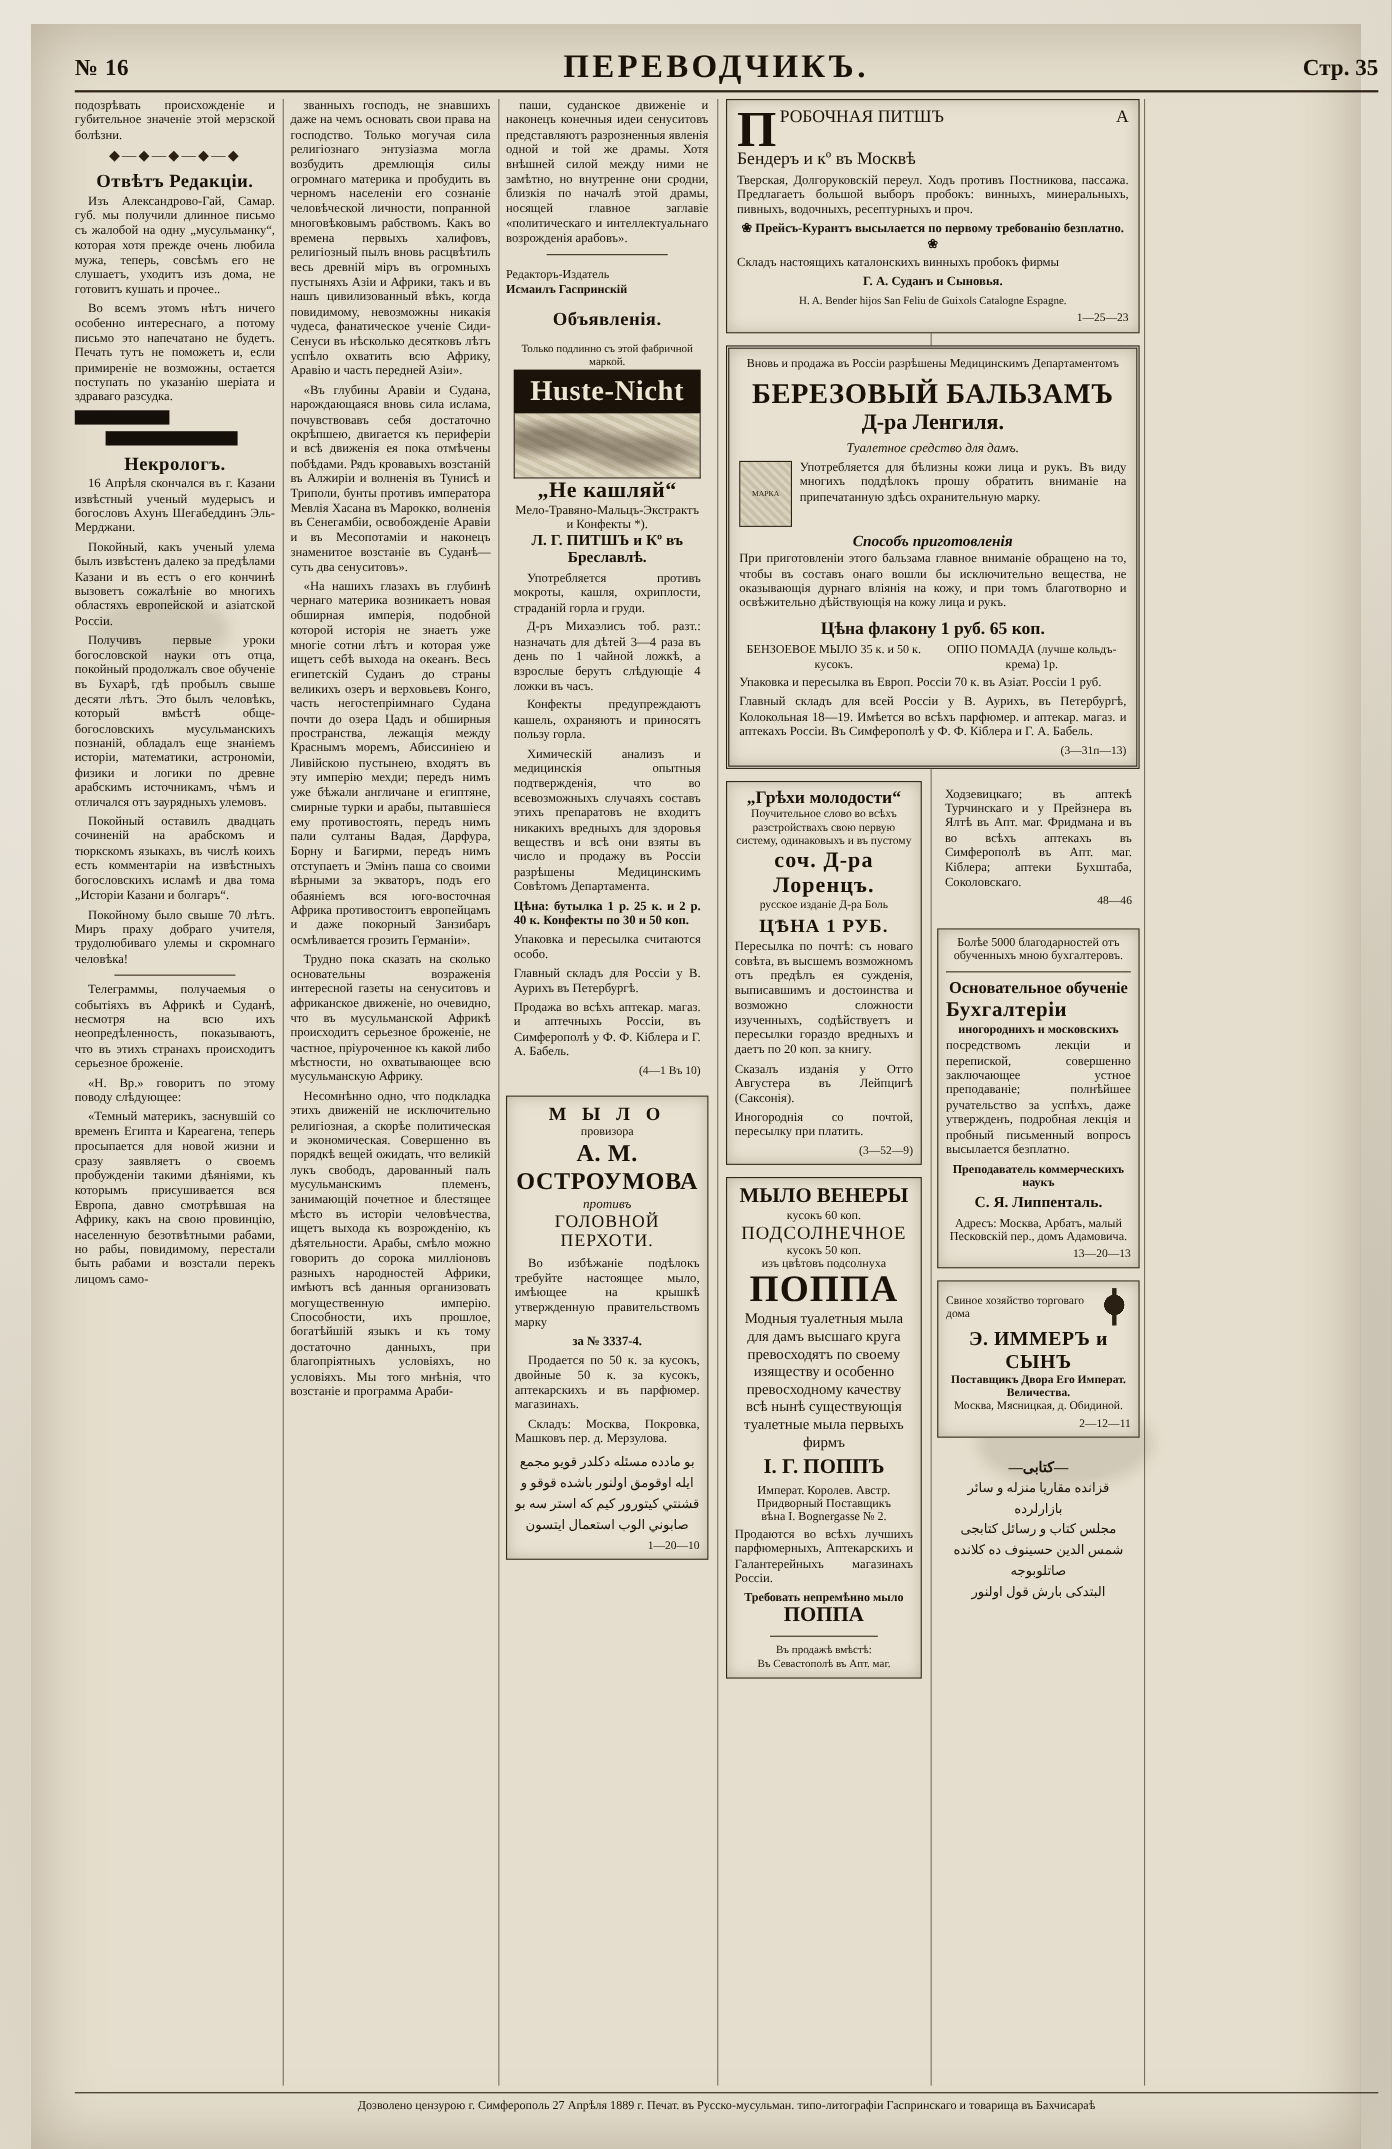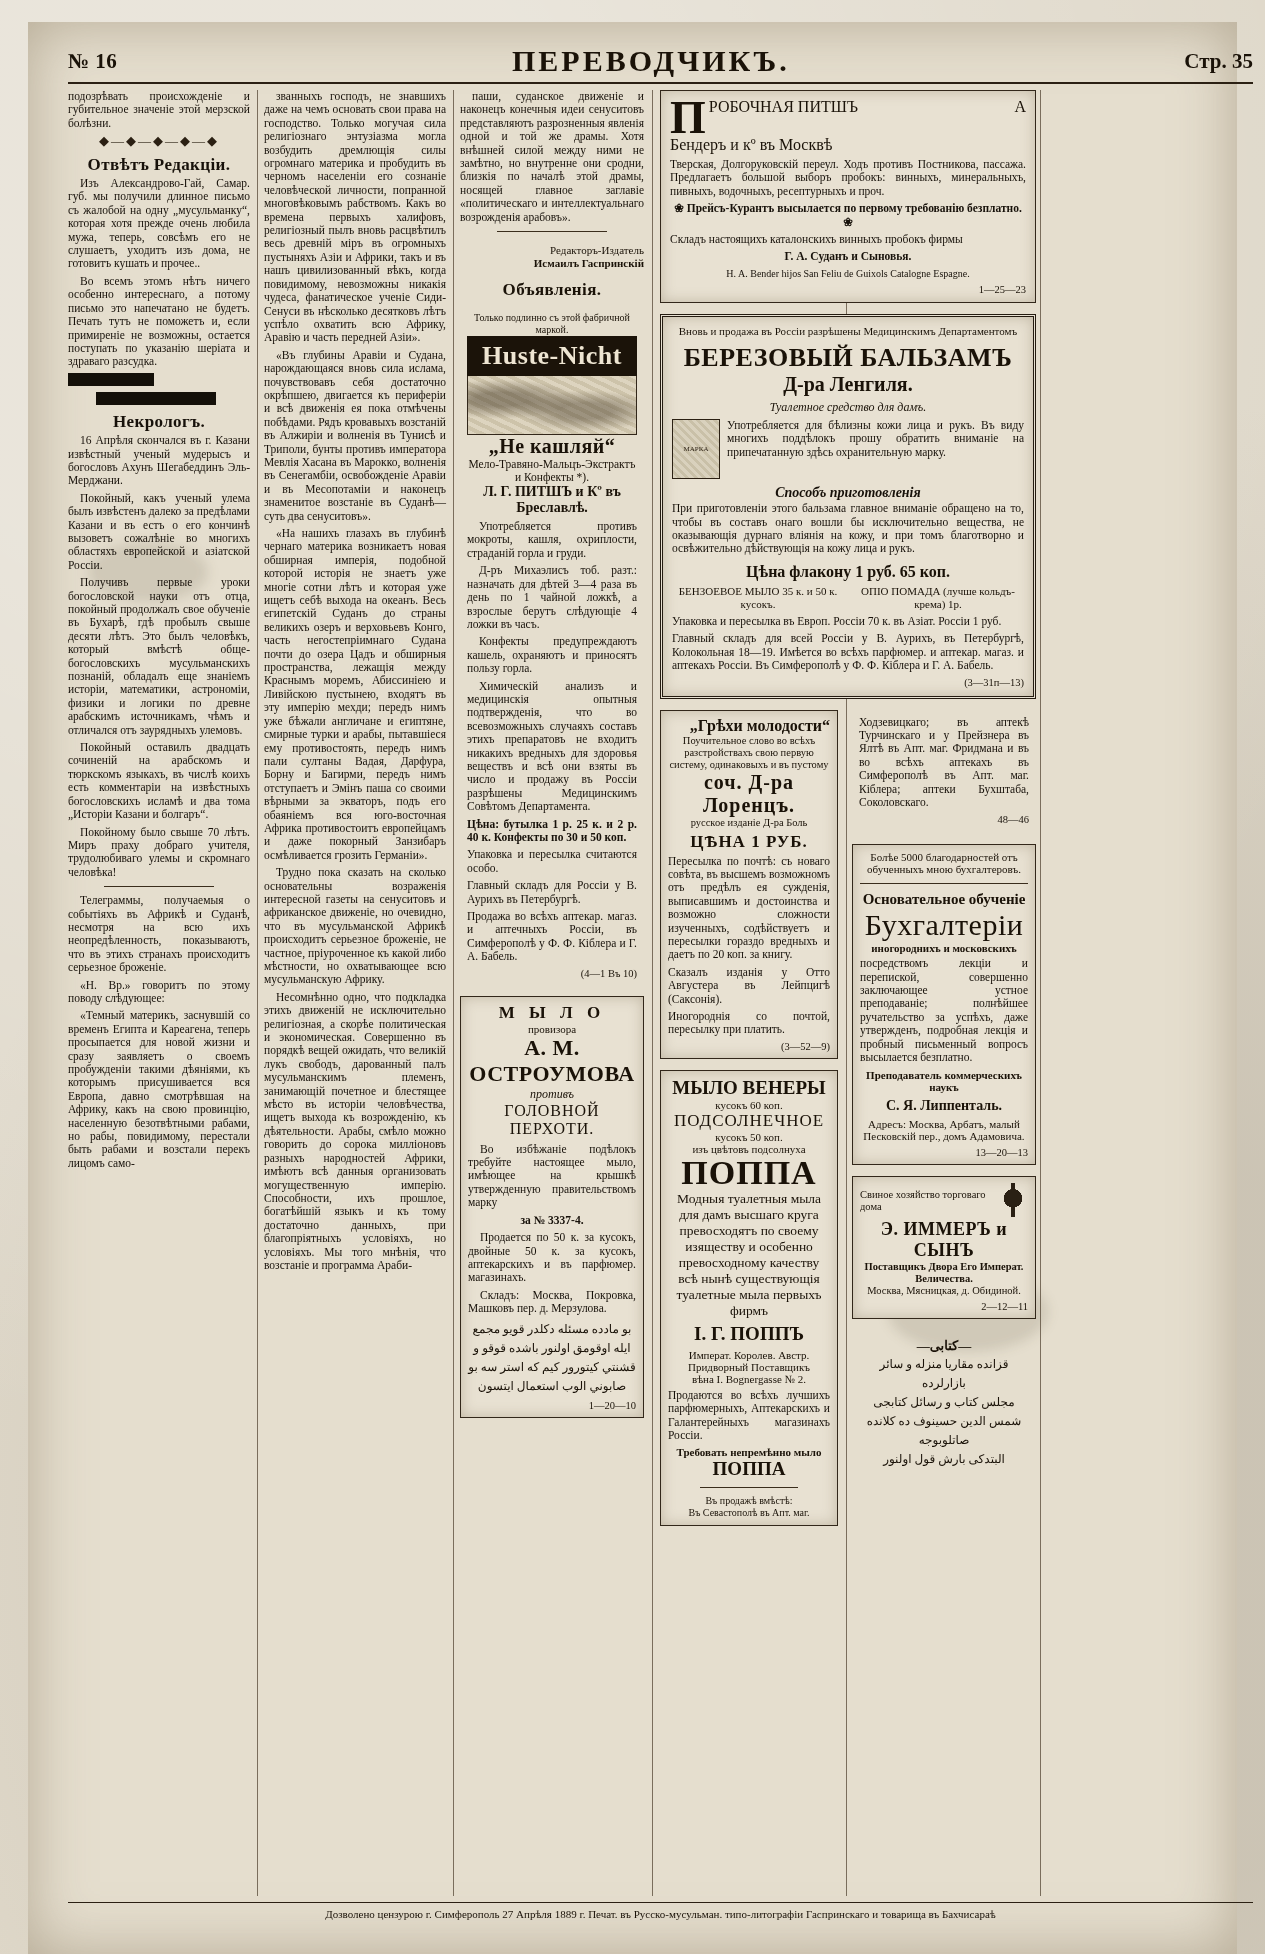--- a/index.html
+++ b/index.html
@@ -59,21 +59,21 @@
     letter-spacing:.4px;
   }
   .orn{
     text-align:center;font-size:13px;letter-spacing:2px;margin:4px 0 6px;color:#2b2013;
   }
   .hr-short{border:0;border-top:1px solid #3a2d1c;width:60%;margin:7px auto;}
   .hr-full{border:0;border-top:1px solid #3a2d1c;margin:7px 0;}
   .blackbar{background:#141009;height:13px;margin:3px 0 6px;}
   .blackbar.w1{width:86px;}
   .blackbar.w2{width:120px;margin-left:28px;}
-  .editor{font-size:11px;text-align:right;line-height:13px;margin-top:12px;}
+  .editor{font-size:11px;text-align:left;line-height:13px;margin-top:12px;}
   .tiny{font-size:10px;line-height:12px;}
   .center{text-align:center;}
   .bold{font-weight:bold;}
   
   .ad{
     border:1px solid #32271a;background:#e8e1d2;
     padding:6px 7px;margin-bottom:11px;position:relative;
     box-shadow:inset 0 0 14px rgba(120,105,78,.35);
   }
   .ad.noborder{border:0;box-shadow:none;background:transparent;}
@@ -116,38 +116,38 @@
   
   .venus .l1{font-size:19px;font-weight:bold;text-align:center;}
   .venus .l2{font-size:11px;text-align:center;}
   .venus .l3{font-size:17px;text-align:center;letter-spacing:1px;}
   .venus .poppa{font-size:34px;font-weight:bold;text-align:center;letter-spacing:1px;line-height:36px;}
   .venus .l4{font-size:13.5px;line-height:16px;text-align:center;}
   .venus .name{font-size:19px;font-weight:bold;text-align:center;margin:4px 0;}
   
   .book .t1{font-size:11px;text-align:center;line-height:12.5px;}
   .book .t2{font-size:15px;font-weight:bold;text-align:center;margin:4px 0 0;}
-  .book .t3{font-size:30px;font-weight:normal;text-align:center;letter-spacing:.5px;}
+  .book .t3{font-size:19px;font-weight:bold;letter-spacing:.5px;}
   .book .t4{font-size:14px;font-weight:bold;text-align:center;margin:4px 0;}
   
   .immer .crest{
     width:30px;height:34px;margin:0 auto 2px;
     background:radial-gradient(circle at 50% 45%, #2a2014 0 38%, rgba(0,0,0,0) 39%),
                linear-gradient(#2a2014,#2a2014) no-repeat center/4px 34px;
   }
   .immer .t1{font-size:10.5px;text-align:center;line-height:12px;}
   .immer .t2{font-size:18px;font-weight:bold;text-align:center;letter-spacing:.5px;}
   
   .ostro .t1{font-size:17px;letter-spacing:5px;text-align:center;font-weight:bold;}
   .ostro .t2{font-size:11px;text-align:center;}
   .ostro .t3{font-size:22px;font-weight:bold;text-align:center;letter-spacing:.5px;}
   .ostro .t4{font-size:12px;text-align:center;font-style:italic;}
   .ostro .t5{font-size:16px;text-align:center;letter-spacing:1px;}
   
-  .greh .t1{font-size:16px;font-weight:bold;text-align:right;}
+  .greh .t1{font-size:16px;font-weight:bold;text-align:center;}
   .greh .t2{font-size:10.5px;text-align:center;line-height:12px;}
   .greh .t3{font-size:20px;font-weight:bold;text-align:center;letter-spacing:1px;}
   .greh .price{font-size:17px;font-weight:bold;text-align:center;letter-spacing:1px;margin:3px 0;}
   
   .footer{
     position:absolute;left:40px;top:1886px;width:1185px;
     font-size:11px;text-align:center;
   }
   .kashlyaj .t1{font-size:20px;font-weight:bold;text-align:center;letter-spacing:.5px;}
   .kashlyaj .t2{font-size:11.5px;text-align:center;line-height:13px;}

